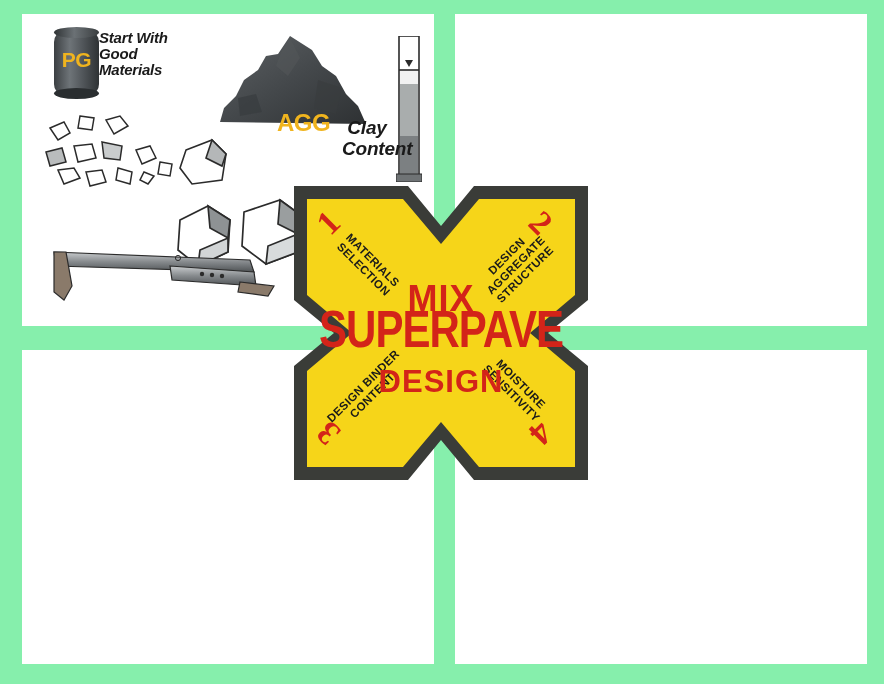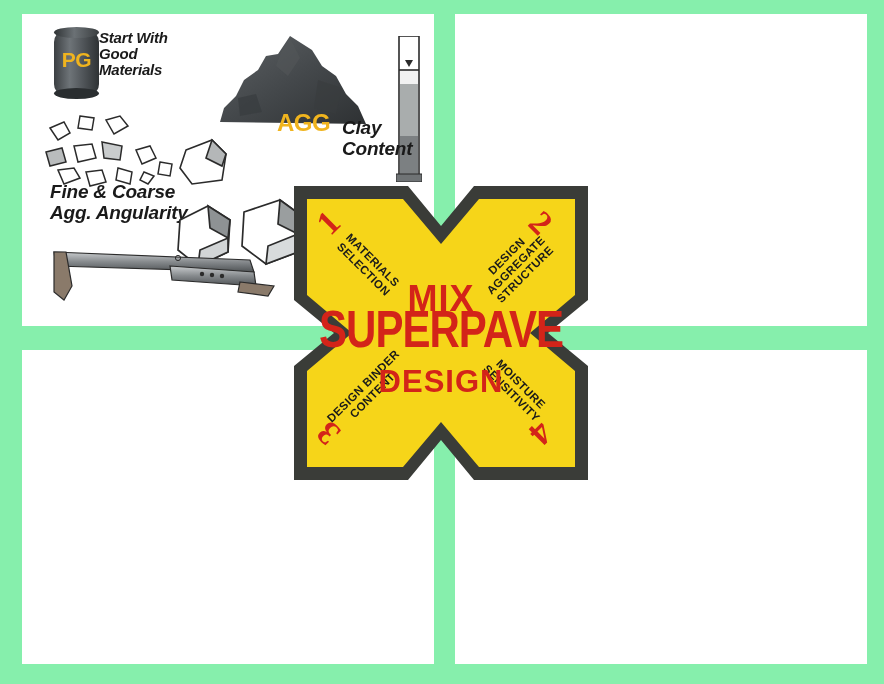--- a/index.html
+++ b/index.html
@@ -28,21 +28,21 @@
   #pg-text{position:absolute;left:32px;top:34px;width:45px;text-align:center;
           font-weight:bold;font-size:21px;color:#f0b41e;z-index:3;letter-spacing:-.5px;}
 
   #cap-start{left:77px;top:16px;font-size:15px;}
 
   #agg-pile{position:absolute;left:196px;top:22px;width:150px;height:92px;}
   #agg-text{position:absolute;left:255px;top:60px;font-weight:bold;font-size:24px;
             color:#f0b41e;z-index:4;letter-spacing:-.5px;margin-top:35px;}
 
   #clay-col{position:absolute;left:374px;top:22px;width:26px;height:146px;}
-  #cap-clay{left:320px;top:104px;font-size:19px;text-align:left;width:50px;}
+  #cap-clay{left:320px;top:104px;font-size:19px;text-align:center;width:50px;}
 
   #cap-fine{left:28px;top:168px;font-size:19px;}
   #cap-flat{left:40px;top:290px;font-size:19px;}
 
   
   #center{position:absolute;left:294px;top:186px;width:294px;height:294px;}
   #center svg{display:block;}
   .ctext{position:absolute;font-weight:bold;color:#1a1a1a;font-size:11.5px;letter-spacing:.4px;
          line-height:1.12;text-align:center;white-space:pre;}
   .cnum{position:absolute;font-weight:bold;color:#d32419;font-size:34px;font-family:"Liberation Serif",serif;}
@@ -112,22 +112,20 @@
         <path d="M82 62 L96 66 L94 78 L80 74 Z"></path>
         <path d="M108 66 L118 70 L112 78 L104 74 Z"></path>
         <path d="M124 56 L136 58 L134 70 L122 68 Z"></path>
       </g>
       <g fill="#ffffff" stroke="#2b2b2b" stroke-width="1.6">
         <path d="M150 44 L176 34 L190 48 L186 74 L156 78 L144 62 Z"></path>
         <path d="M176 34 L190 48 L186 60 L170 52 Z" fill="#b4b7b8"></path>
       </g>
     </svg>
 
-    <div class="cap" id="cap-fine" style="white-space:pre;">Fine &amp; Coarse
-Agg. Angularity</div>
 
     <svg style="position:absolute;left:152px;top:180px;width:180px;height:82px;" viewBox="0 0 180 82">
       <g stroke="#2b2b2b" stroke-width="1.7" fill="#ffffff">
         <path d="M6 26 L34 12 L56 26 L54 58 L24 72 L4 56 Z"></path>
         <path d="M34 12 L56 26 L54 44 L36 34 Z" fill="#8e9294"></path>
         <path d="M24 72 L54 58 L54 44 L26 56 Z" fill="#d2d5d6"></path>
         <path d="M70 18 L106 6 L128 22 L124 58 L92 70 L68 52 Z"></path>
         <path d="M106 6 L128 22 L124 40 L104 30 Z" fill="#9a9e9f"></path>
         <path d="M92 70 L124 58 L124 40 L94 52 Z" fill="#d8dbdc"></path>
       </g>

